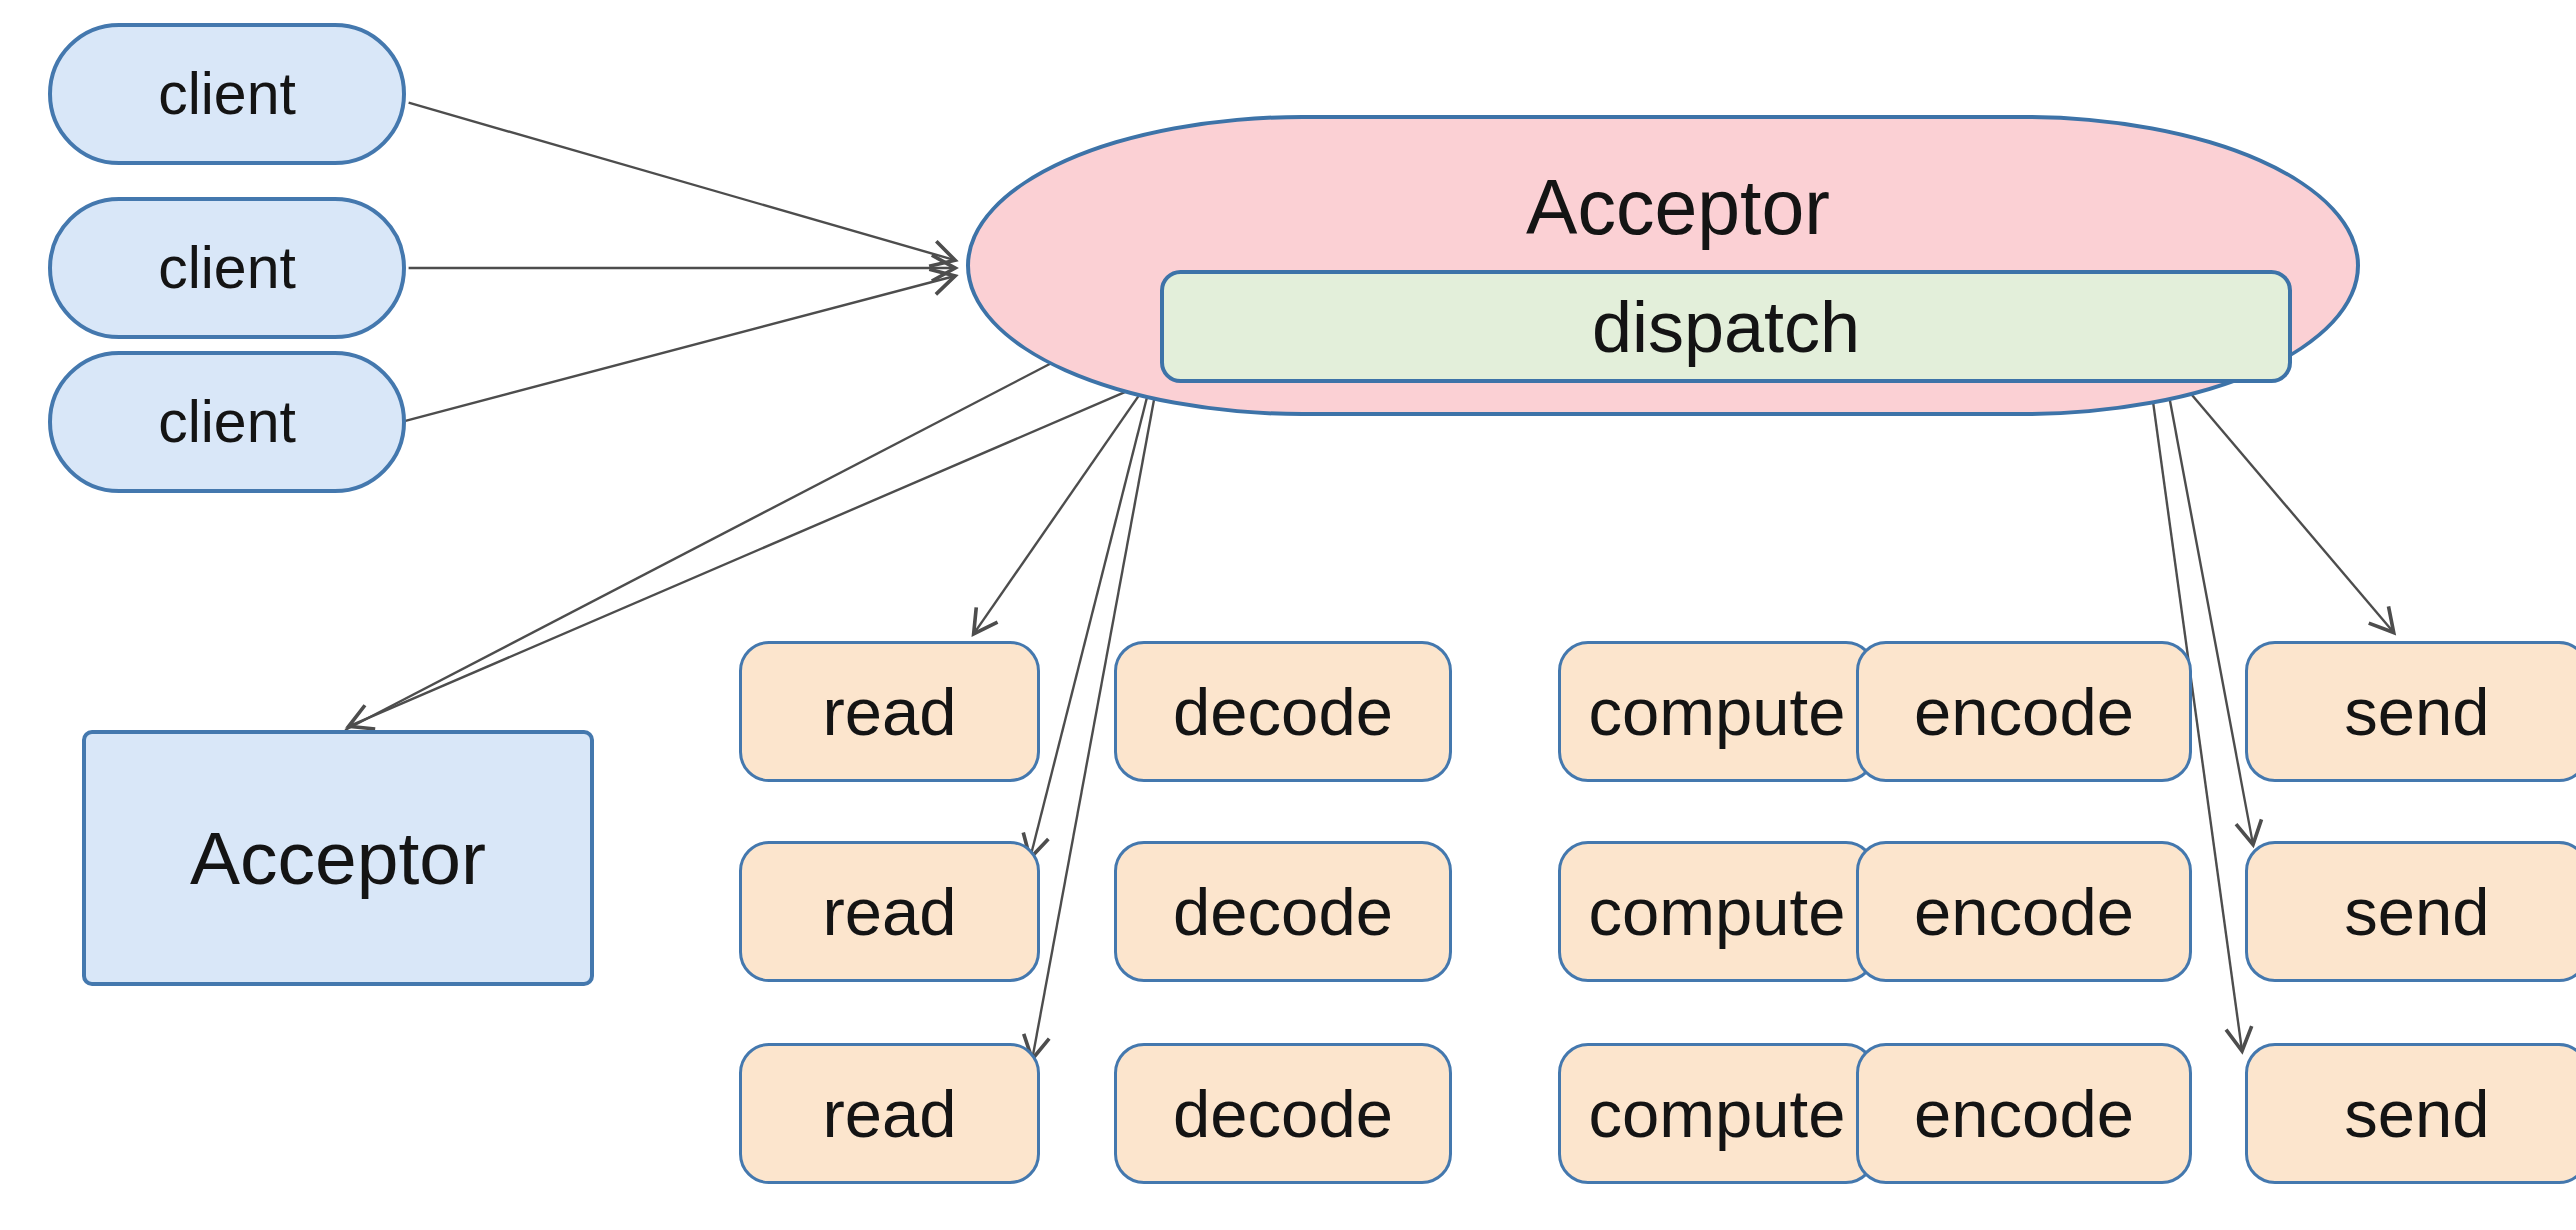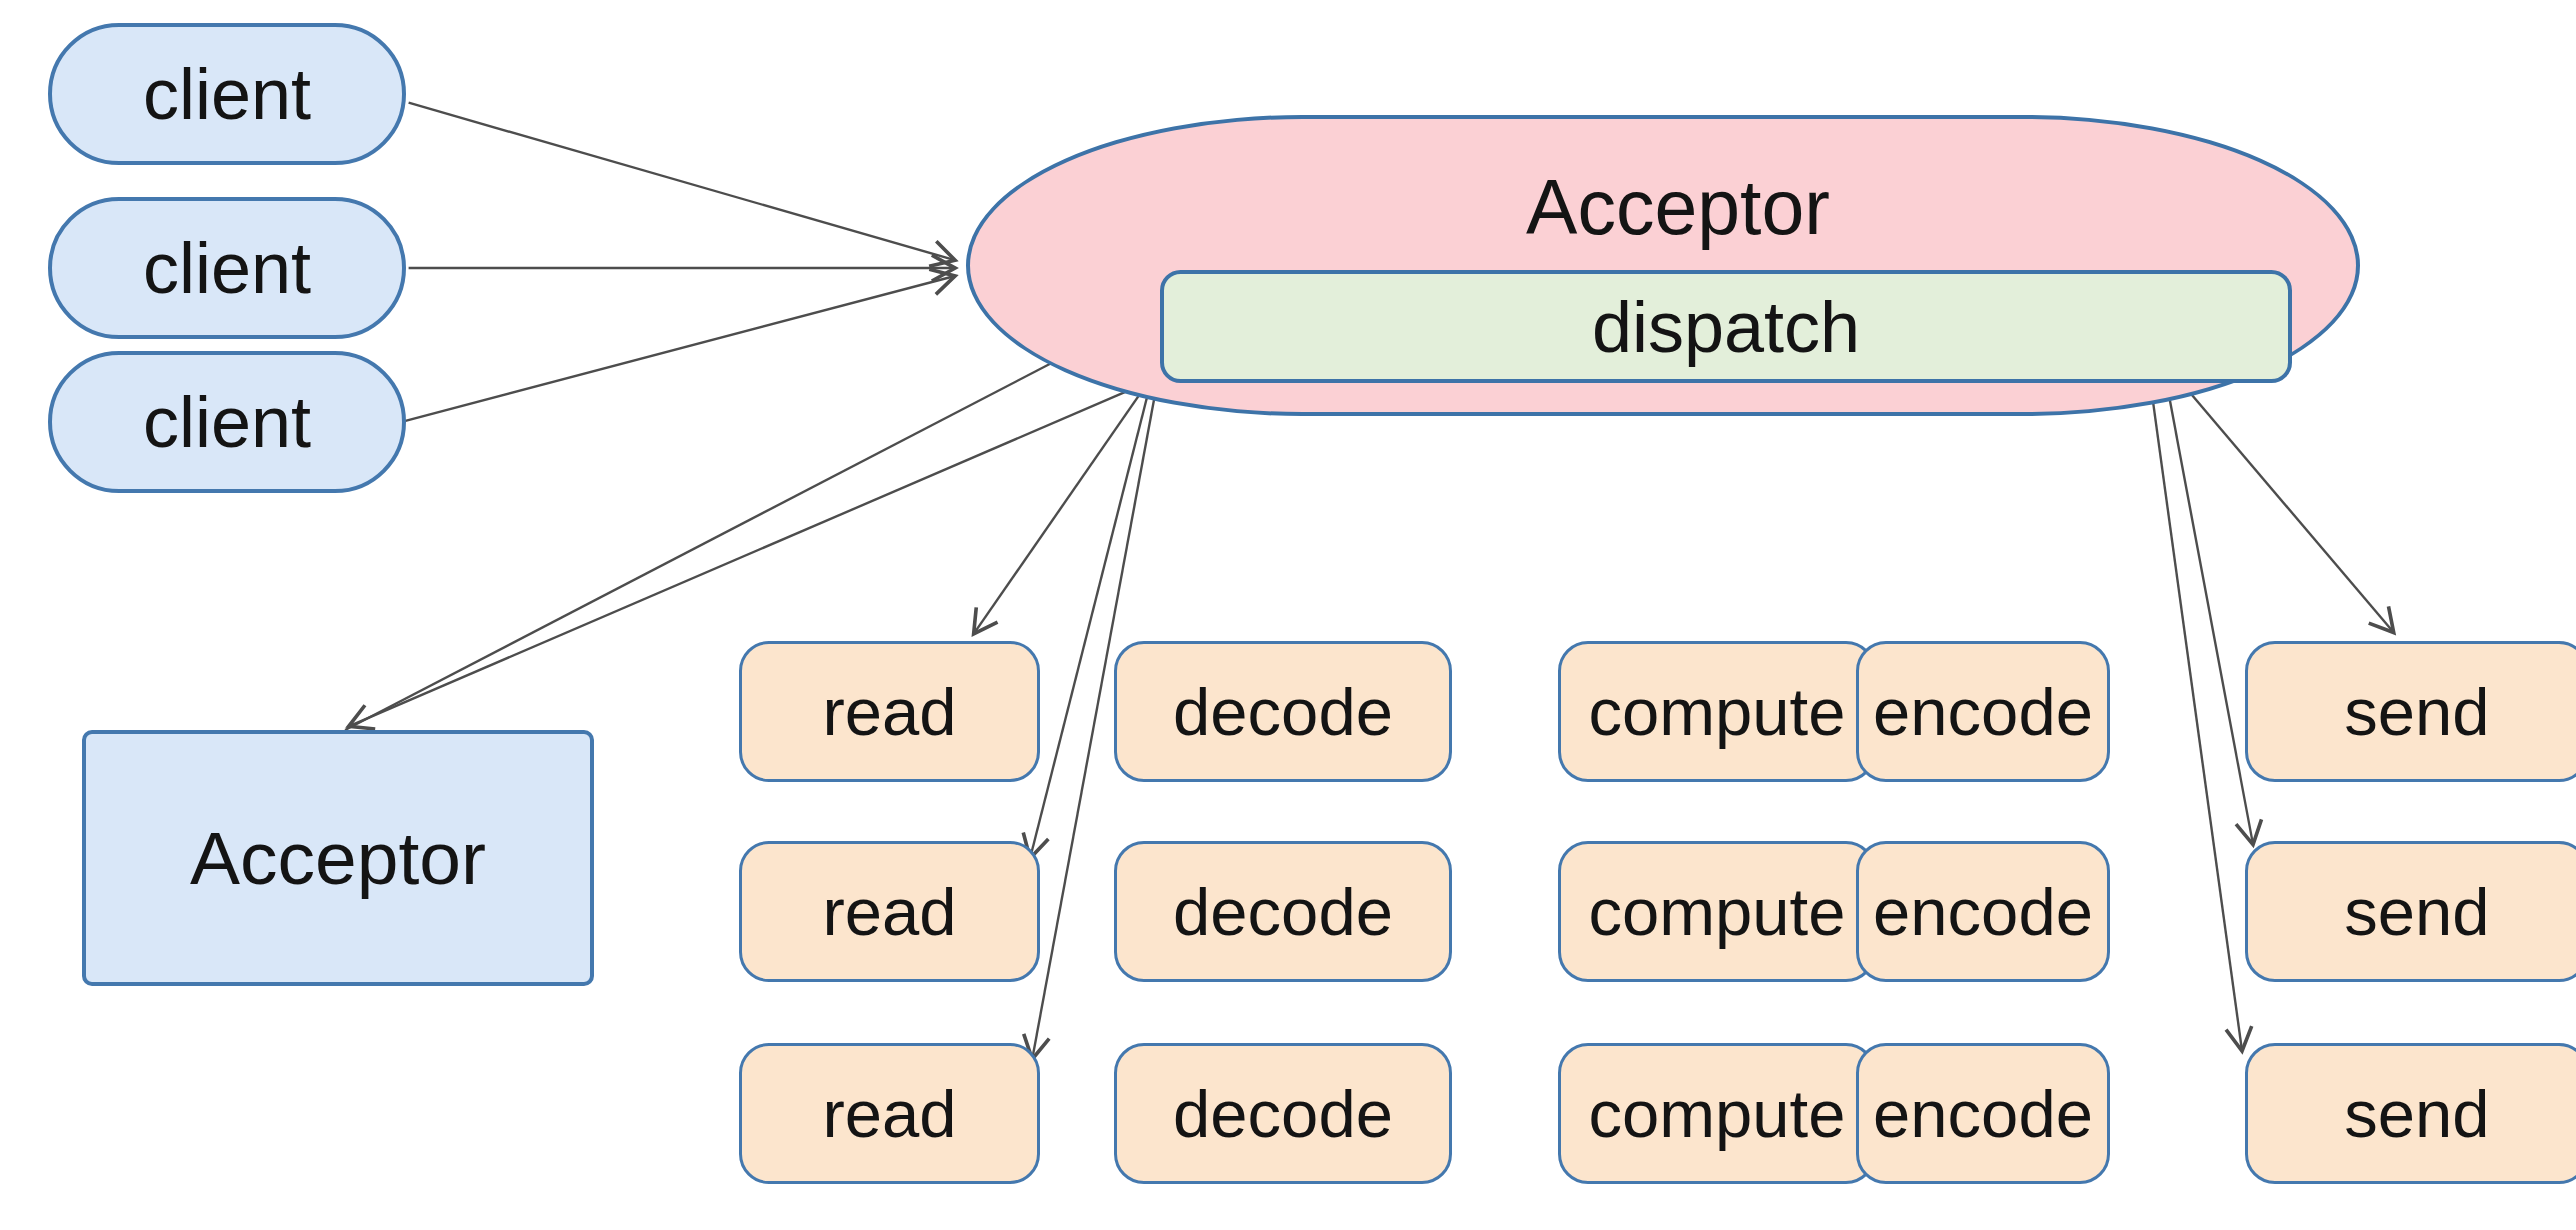--- a/index.html
+++ b/index.html
@@ -24,21 +24,21 @@
     color: #141414;
   }
   
   .client {
     left: 48px;
     width: 358px;
     height: 142px;
     background: #d9e7f8;
     border: 4.1px solid #4478ae;
     border-radius: 75px;
-    font-size: 72px;
+    font-size: 59px;
   }
   .client1 { top: 23px; }
   .client2 { top: 197px; }
   .client3 { top: 351px; }
   
   .reactor {
     left: 966px;
     top: 115px;
     width: 1394px;
     height: 301px;
@@ -81,21 +81,21 @@
   .worker {
     background: #fce5cd;
     border: 3.4px solid #4478ae;
     border-radius: 30px;
     height: 141px;
     font-size: 67px;
   }
   .col-read    { left: 739px; width: 301px; }
   .col-decode  { left: 1114px; width: 338px; text-align: center; }
   .col-compute { left: 1558px; width: 318px; }
-  .col-encode  { left: 1856px; width: 254px; }
+  .col-encode  { left: 1856px; width: 336px; }
   .col-send    { left: 2245px; width: 344px; }
   .row-1 { top: 641px; }
   .row-2 { top: 841px; }
   .row-3 { top: 1043px; }
   
   #arrows {
     position: absolute;
     left: 0;
     top: 0;
     width: 2576px;

